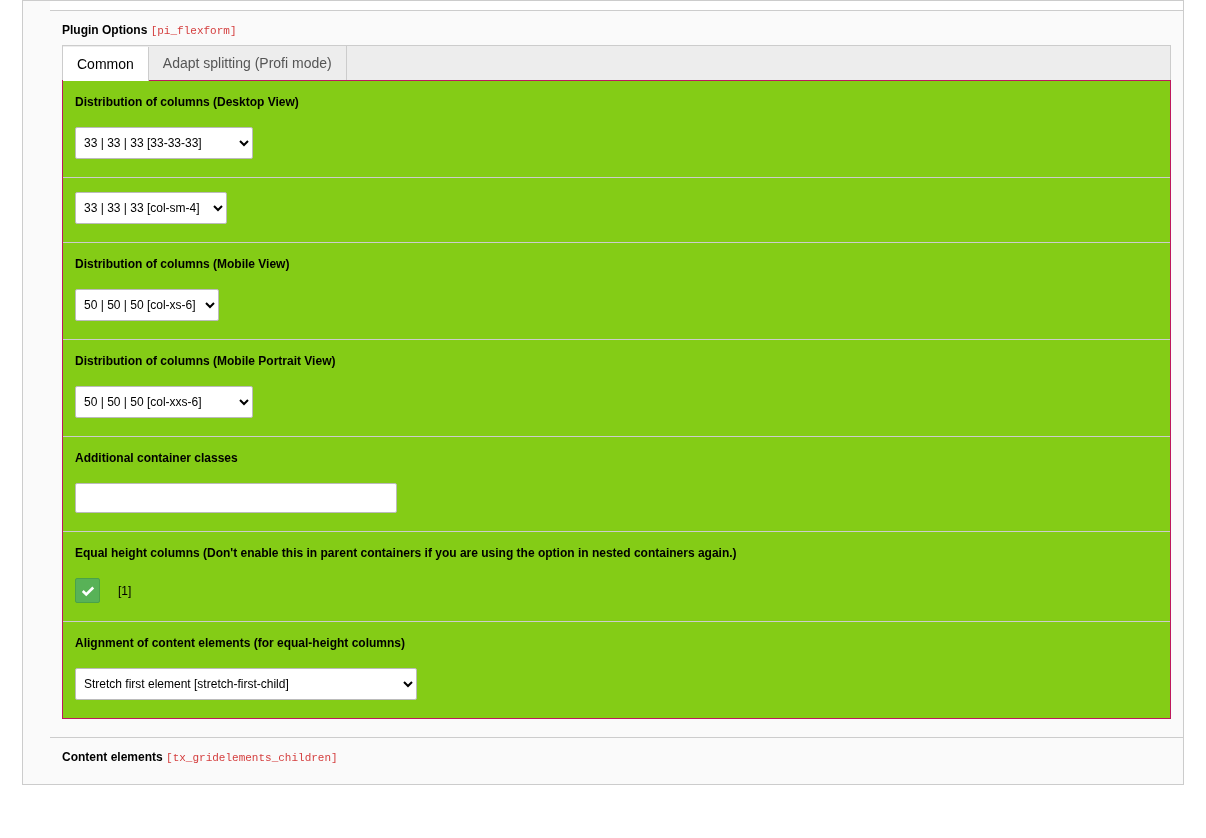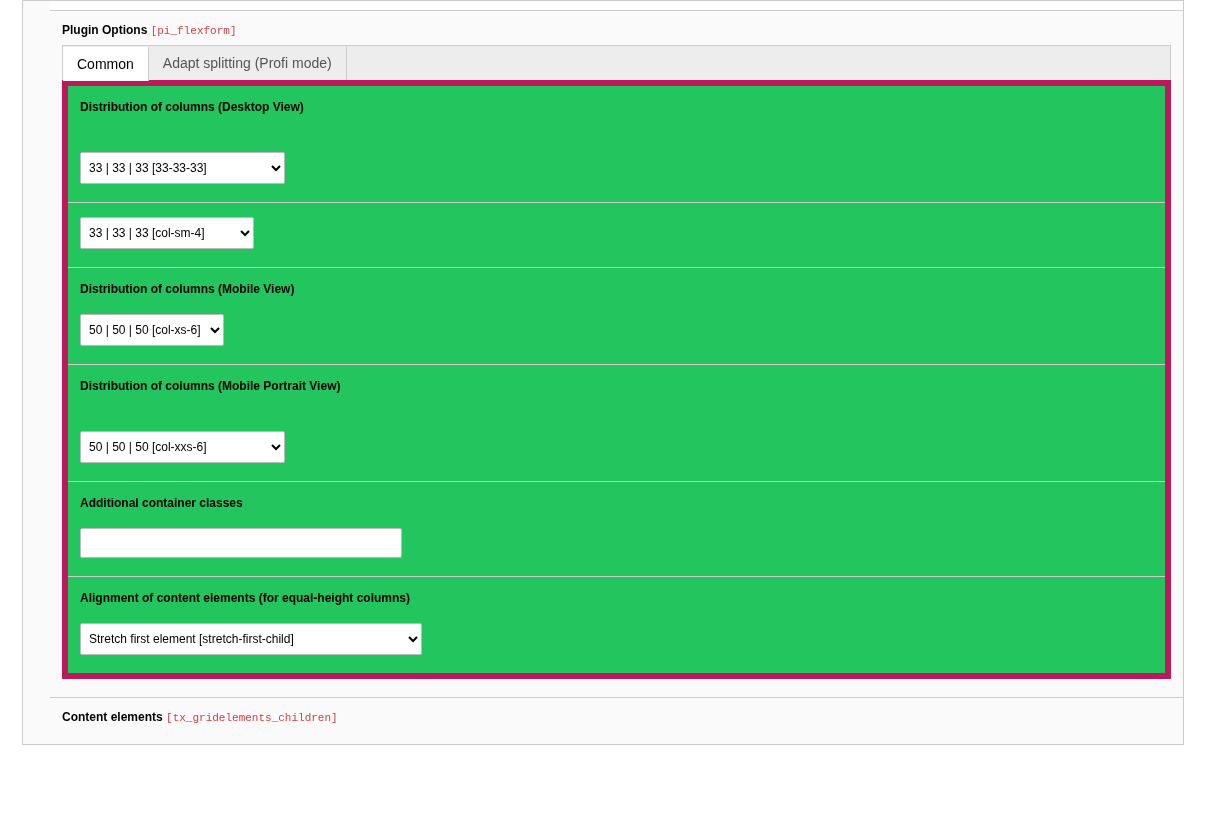--- a/index.html
+++ b/index.html
@@ -55,22 +55,22 @@
     color: #555555;
     background: #ededed;
   }
   .tab.active {
     background: #ffffff;
     color: #000000;
     position: relative;
     top: 1px;
   }
   .tab-body {
-    border: 6px solid #be185d;
-    background: #22c55e;
+    border: 1px solid #be185d;
+    background: #84cc16;
   }
   .field-row {
     border-bottom: 1px solid #cccccc;
     padding: 14px 12px 18px 12px;
   }
   .field-row:last-child { border-bottom: none; }
   .field-label {
     font-weight: bold;
     font-size: 12px;
     margin-bottom: 18px;
@@ -87,22 +87,22 @@
   }
   input[type="text"] {
     font-family: inherit;
     font-size: 12px;
     padding: 6px 8px;
     border: 1px solid #bbbbbb;
     border-radius: 2px;
     height: 30px;
     width: 322px;
   }
-  .select-sm { width: 205px; margin-top: 20px; }
-  .select-md { width: 174px; }
+  .select-sm { width: 178px; }
+  .select-md { width: 152px; }
   .select-lg { width: 342px; }
   .checkbox-wrap {
     display: flex;
     align-items: center;
     gap: 18px;
   }
   .checkbox-box {
     width: 25px;
     height: 25px;
     background: #58b257;
@@ -174,20 +174,31 @@
           <select class="select-sm">
             <option>50 | 50 | 50 [col-xxs-6]</option>
           </select>
         </div>
 
         <div class="field-row">
           <label class="field-label">Additional container classes</label>
           <input type="text" value="" style="">
         </div>
 
+        <div class="field-row">
+          <label class="field-label">Equal height columns (Don't enable this in parent containers if you are using the option in nested containers again.)</label>
+          <div class="checkbox-wrap">
+            <div class="checkbox-box">
+              <svg viewBox="0 0 16 16">
+                  <polyline points="2,8 6,12 14,4"></polyline>
+                </svg>
+            </div>
+            <span class="checkbox-value">[1]</span>
+          </div>
+        </div>
 
         <div class="field-row">
           <label class="field-label">Alignment of content elements (for equal-height columns)</label>
           <select class="select-lg">
             <option>Stretch first element [stretch-first-child]</option>
           </select>
         </div>
 
       </div>
     </div>

